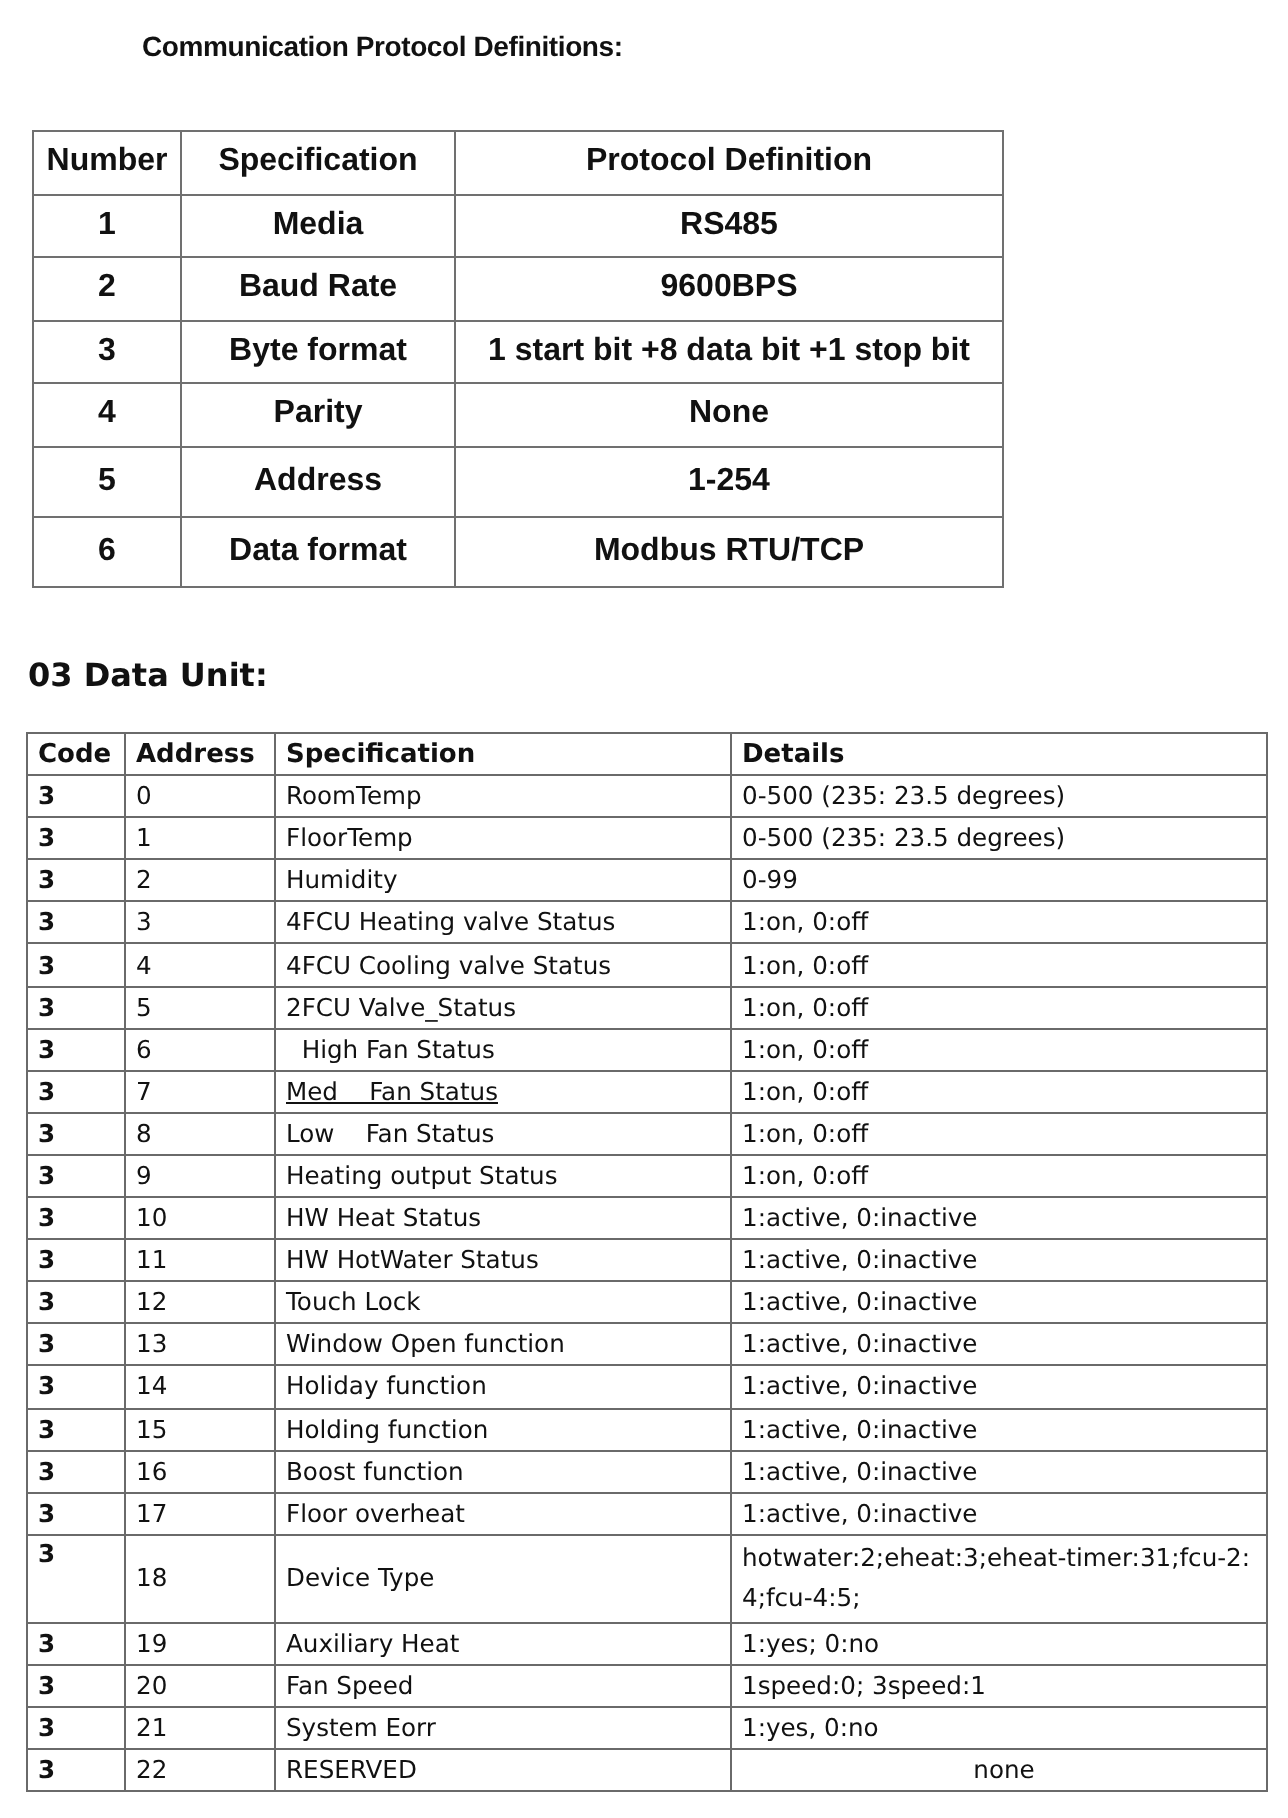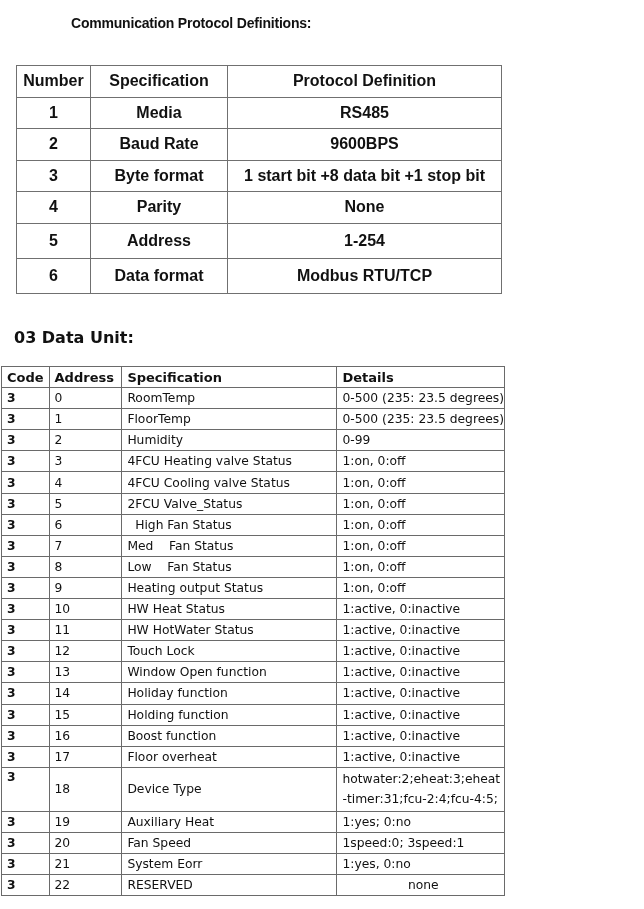--- a/index.html
+++ b/index.html
@@ -13,21 +13,21 @@
   #proto { left:16px; top:65px; width:486px; font-family:"Liberation Sans", sans-serif; font-weight:bold; font-size:16px; }
   #proto td, #proto th { border:1.5px solid #707070; text-align:center; padding:0; font-weight:bold; }
   #proto tr { height:31.5px; }
   #proto tr.tall { height:35px; }
   #proto col.c1 { width:74px; }
   #proto col.c2 { width:137px; }
   .title2 {
     position:absolute; left:14px; top:328px;
     font-family:"DejaVu Sans", sans-serif; font-weight:bold; font-size:16px;
   }
-  #data { left:1px; top:366px; width:504px; font-family:"DejaVu Sans", sans-serif; font-size:12.3px; }
+  #data { left:13px; top:366px; width:621px; font-family:"DejaVu Sans", sans-serif; font-size:12.3px; }
   #data td, #data th { border:1.3px solid #6a6a6a; text-align:left; padding:0 0 0 5px; font-weight:normal; vertical-align:middle; white-space:nowrap; }
   #data th { font-weight:bold; font-size:13px; }
   #data tr { height:21.1px; }
   #data tr.tall td { height:41px; }
   #data td.code { font-weight:bold; }
   #data tr.tall td.code { vertical-align:top; padding-top:2px; }
   #data td.wrap { white-space:normal; line-height:20px; }
   #data td.center { text-align:center; }
   #data col.c1 { width:49px; }
   #data col.c2 { width:75px; }
@@ -141,21 +141,21 @@
       </tr>
       <tr>
         <td class="code">3</td>
         <td>6</td>
         <td style="white-space: pre;">  High Fan Status</td>
         <td>1:on, 0:off</td>
       </tr>
       <tr>
         <td class="code">3</td>
         <td>7</td>
-        <td style="white-space: pre;">Med    Fan Status</td>
+        <td style="white-space: pre; text-decoration: underline;">Med    Fan Status</td>
         <td>1:on, 0:off</td>
       </tr>
       <tr>
         <td class="code">3</td>
         <td>8</td>
         <td style="white-space: pre;">Low    Fan Status</td>
         <td>1:on, 0:off</td>
       </tr>
       <tr>
         <td class="code">3</td>

